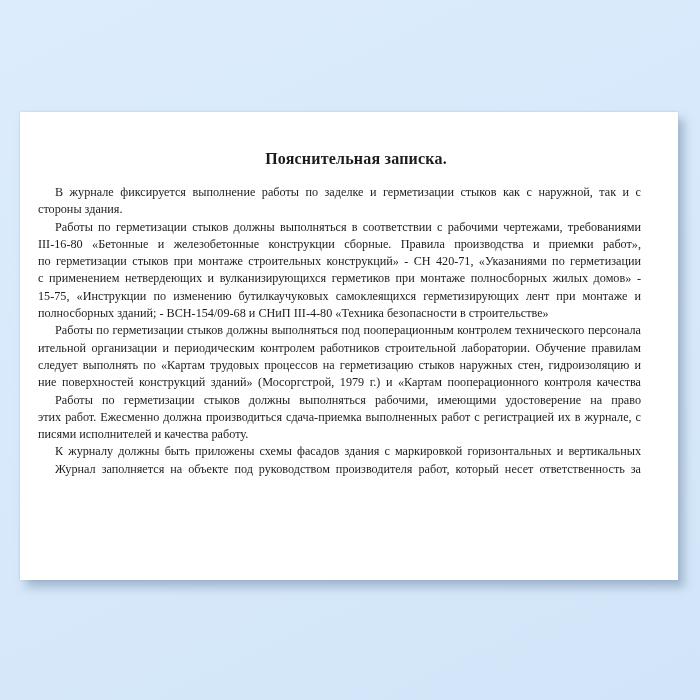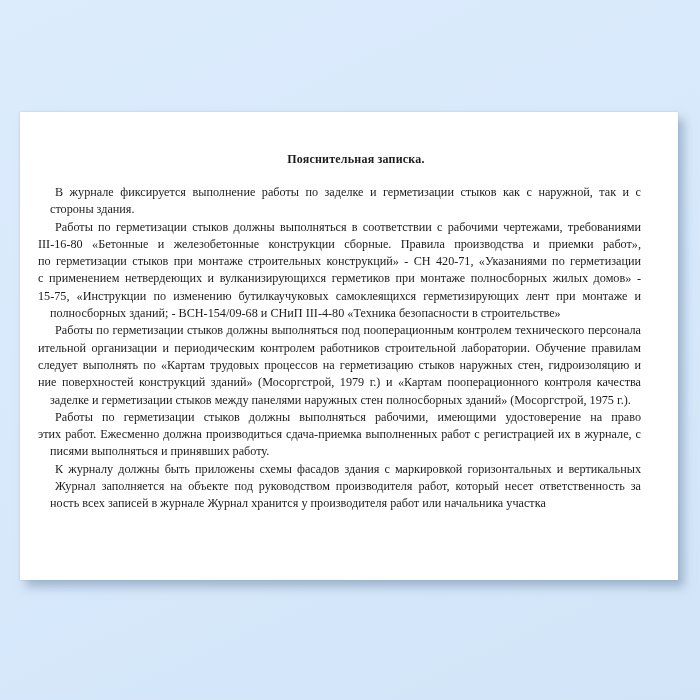--- a/index.html
+++ b/index.html
@@ -18,21 +18,21 @@
     width: 658px;
     height: 468px;
     background: var(--page-bg, #ffffff);
     box-shadow: 0 0 2px rgba(130,150,175,0.35), 6px 7px 9px var(--shadow, rgba(110,135,165,0.5));
   }
   .doc-title {
     margin-top: 39px;
     margin-left: 14px;
     text-align: center;
     font-weight: bold;
-    font-size: 12px;
+    font-size: 16px;
     line-height: 16px;
     color: #1b1b1b;
     letter-spacing: 0.2px;
   }
   .doc-body {
     margin-top: 17px;
     padding: 0 37px 0 18px;
     font-size: 12.2px;
     line-height: 17.3px;
     color: #1c1c1c;
@@ -40,21 +40,21 @@
   .paragraph { margin: 0; }
   .text-line {
     text-align: justify;
     text-align-last: justify;
     text-justify: inter-word;
     white-space: normal;
     overflow: hidden;
     height: 17.3px;
   }
   .text-line.first { text-indent: 17px; }
-  .text-line.last { text-align: left; text-align-last: left; margin-left: 12px; }
+  .text-line.last { text-align: left; text-align-last: left; }
 </style>
 </head>
 <body style="--bg-top: #dcecfd; --bg-bottom: #d2e5f8; --page-bg: #ffffff; --shadow: rgba(110,135,165,0.5);">
 
 <div class="page">
   <div class="doc-title">Пояснительная записка.</div>
   <div class="doc-body">
       <div class="paragraph">
         <div class="text-line first">В журнале фиксируется выполнение работы по заделке и герметизации стыков как с наружной, так и с внутренней</div>
         <div class="text-line last">стороны здания.</div>
@@ -65,28 +65,26 @@
         <div class="text-line">по герметизации стыков при монтаже строительных конструкций» - СН 420-71, «Указаниями по герметизации стыков</div>
         <div class="text-line">с применением нетвердеющих и вулканизирующихся герметиков при монтаже полносборных жилых домов» - ВСН-</div>
         <div class="text-line">15-75, «Инструкции по изменению бутилкаучуковых самоклеящихся герметизирующих лент при монтаже и ремонте</div>
         <div class="text-line last">полносборных зданий; - ВСН-154/09-68 и СНиП III-4-80 «Техника безопасности в строительстве»</div>
       </div>
       <div class="paragraph">
         <div class="text-line first">Работы по герметизации стыков должны выполняться под пооперационным контролем технического персонала стро-</div>
         <div class="text-line">ительной организации и периодическим контролем работников строительной лаборатории. Обучение правилам работы</div>
         <div class="text-line">следует выполнять по «Картам трудовых процессов на герметизацию стыков наружных стен, гидроизоляцию и утепле-</div>
         <div class="text-line">ние поверхностей конструкций зданий» (Мосоргстрой, 1979 г.) и «Картам пооперационного контроля качества работ по</div>
-        <div class="text-line last">заделке и герметизации стыков между панелями наружных стен полносборных зданий» (Мосоргстрой, 1975 г.).</div>
       </div>
       <div class="paragraph">
         <div class="text-line first">Работы по герметизации стыков должны выполняться рабочими, имеющими удостоверение на право производства</div>
         <div class="text-line">этих работ. Ежесменно должна производиться сдача-приемка выполненных работ с регистрацией их в журнале, с под-</div>
-        <div class="text-line last">писями выполняться и принявших работу.</div>
+        <div class="text-line last">писями исполнителей и качества работу.</div>
       </div>
       <div class="paragraph">
         <div class="text-line first">К журналу должны быть приложены схемы фасадов здания с маркировкой горизонтальных и вертикальных стыков,</div>
       </div>
       <div class="paragraph">
         <div class="text-line first">Журнал заполняется на объекте под руководством производителя работ, который несет ответственность за правиль-</div>
-        <div class="text-line last">ность всех записей в журнале Журнал хранится у производителя работ или начальника участка</div>
       </div>
     </div>
 </div>
 
 </body></html>

